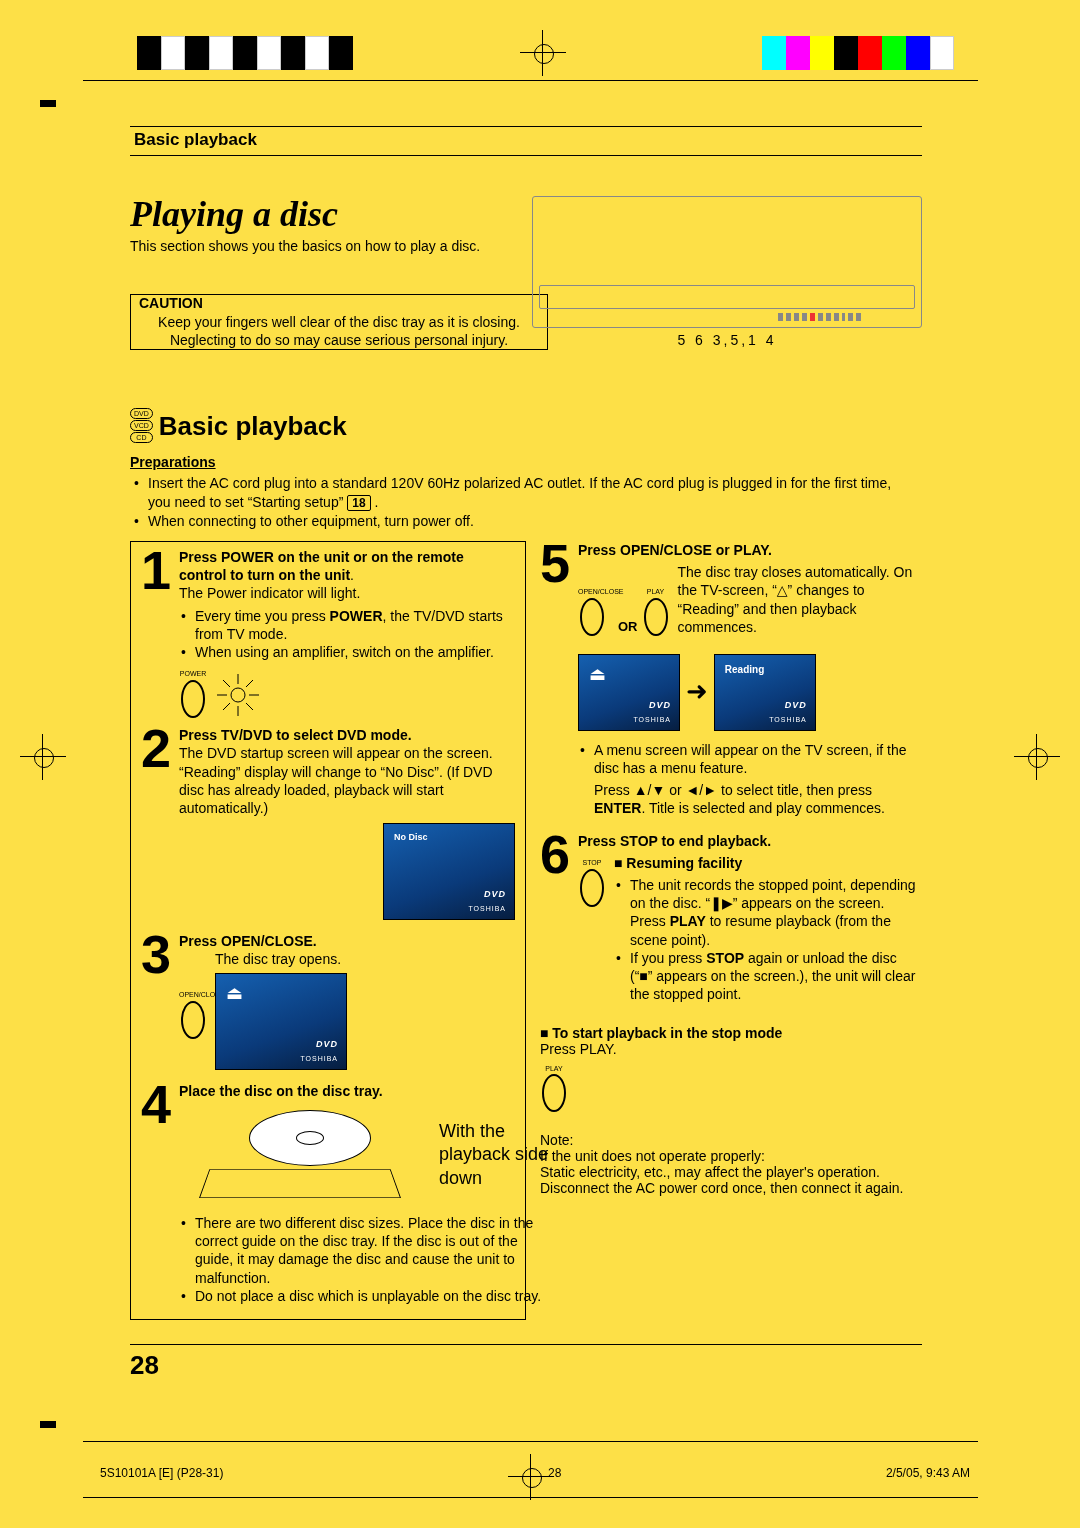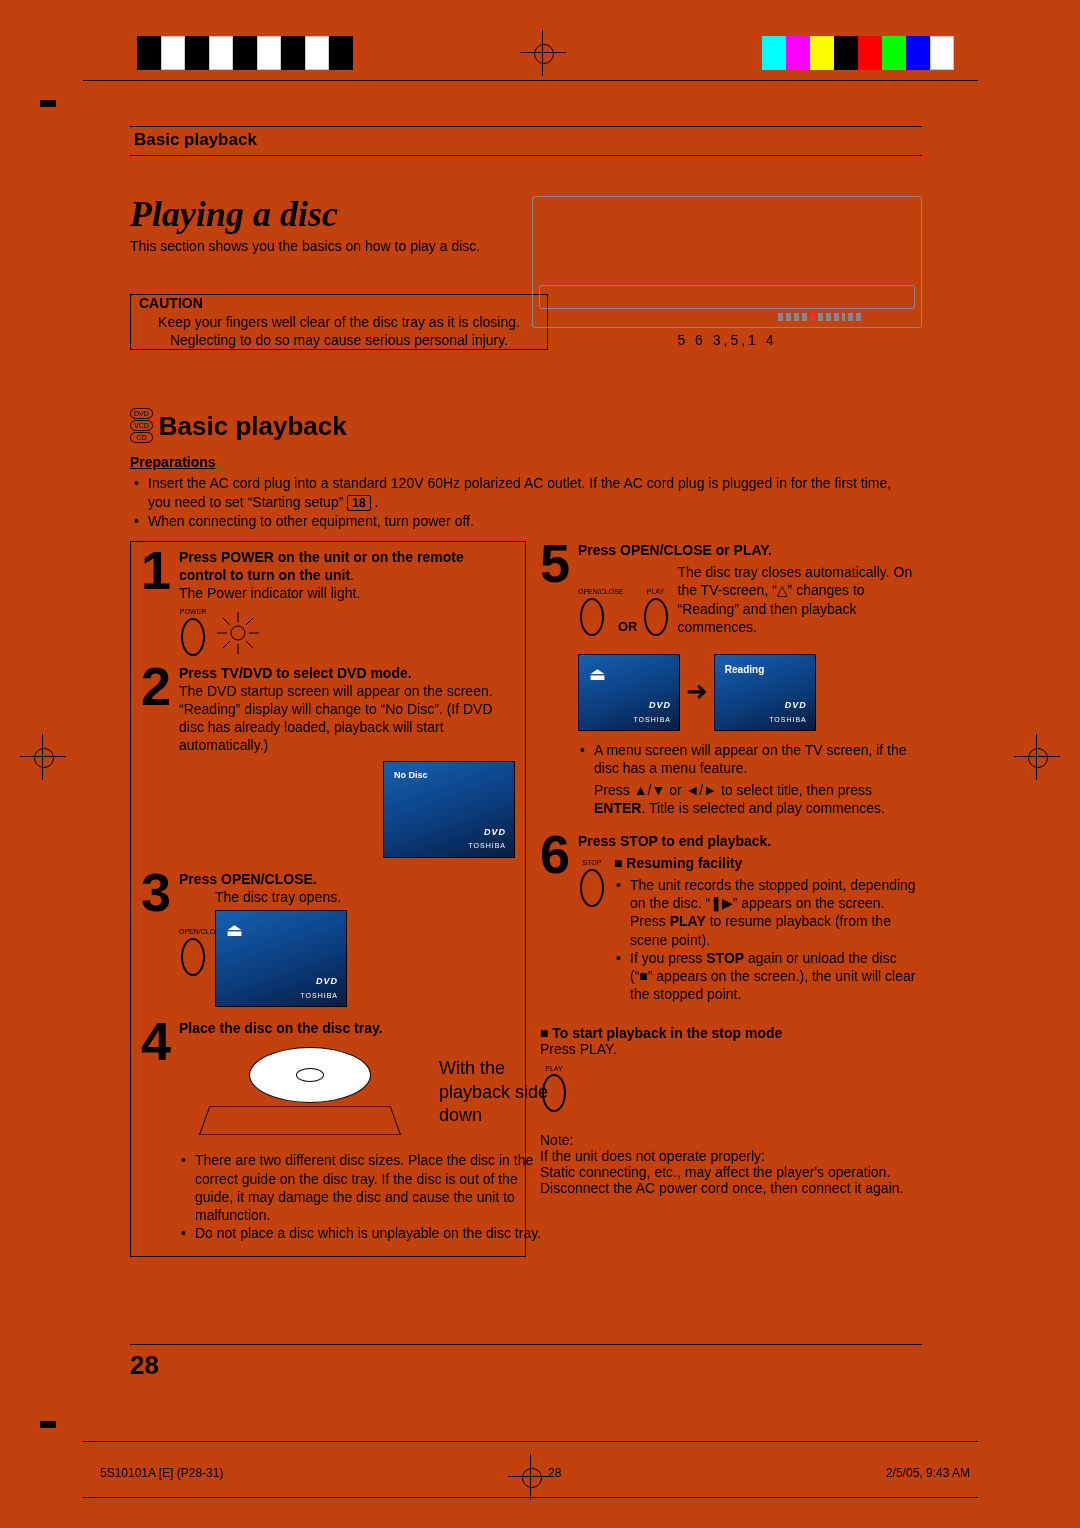--- a/index.html
+++ b/index.html
@@ -1,16 +1,16 @@
 <!DOCTYPE html>
 <html><head>
 <meta charset="utf-8">
 <style>
   body { margin:0; background:#fff; font-family: Arial, Helvetica, sans-serif; color:#000; }
-  .sheet { width:1080px; height:1528px; position:relative; margin:0 auto; background:#c2410c; overflow:hidden; }
+  .sheet { width:1080px; height:1528px; position:relative; margin:0 auto; background:#fde047; overflow:hidden; }
   .crop-top, .crop-bottom { position:absolute; left:83px; width:895px; }
   .crop-top { top:36px; }
   .crop-bottom { bottom:36px; }
   .reg-bar { display:flex; align-items:center; }
   .reg-target { position:relative; width:30px; height:30px; }
   .reg-target:before, .reg-target:after { content:""; position:absolute; background:#000; }
   .reg-target:before { left:14px; top:-8px; width:1px; height:46px; }
   .reg-target:after  { top:14px; left:-8px; height:1px; width:46px; }
   .reg-target span { position:absolute; left:6px; top:6px; width:18px; height:18px; border:1px solid #000; border-radius:50%; }
   .bw-swatches, .color-swatches { display:flex; height:34px; margin-left:54px; margin-right:24px; }
@@ -188,20 +188,24 @@
 
     <div class="cols">
 
       <div class="col left">
 
         <div class="step">
           <div class="step-num">1</div>
           <div class="step-body">
             <span class="b">Press POWER on the unit or on the remote control to turn on the unit</span><span>.</span>
             <div>The Power indicator will light.</div>
+            <ul>
+              <li><span>Every time you press </span><span class="b">POWER</span><span>, the TV/DVD starts from TV mode.</span></li>
+              <li>When using an amplifier, switch on the amplifier.</li>
+            </ul>
             <div style="display:flex;align-items:flex-end">
               <div class="btn-stack">
                 <span class="btn-lbl">POWER</span>
                 <span class="btn-oval"></span>
               </div>
               <svg width="46" height="46">
                   <g stroke="#000" stroke-width="1" fill="none">
                     <circle cx="23" cy="23" r="7"></circle>
                     <line x1="23" y1="2" x2="23" y2="12"></line>
                     <line x1="23" y1="34" x2="23" y2="44"></line>
@@ -346,21 +350,21 @@
           <span>Press </span><span class="b">PLAY</span><span>.</span>
         </div>
         <div class="btn-stack" style="margin-top:2px">
           <span class="btn-lbl">PLAY</span>
           <span class="btn-oval"></span>
         </div>
 
         <div style="margin-top:20px;font-size:14px">
           <div class="b">Note:</div>
           <div class="b">If the unit does not operate properly:</div>
-          <div>Static connecting, etc., may affect the player's operation. Disconnect the AC power cord once, then connect it again.</div>
+          <div>Static electricity, etc., may affect the player's operation. Disconnect the AC power cord once, then connect it again.</div>
         </div>
 
       </div>
     </div>
 
     <div class="pagenum-badge">
       <div class="line"></div>
       <div class="num">28</div>
     </div>
 

